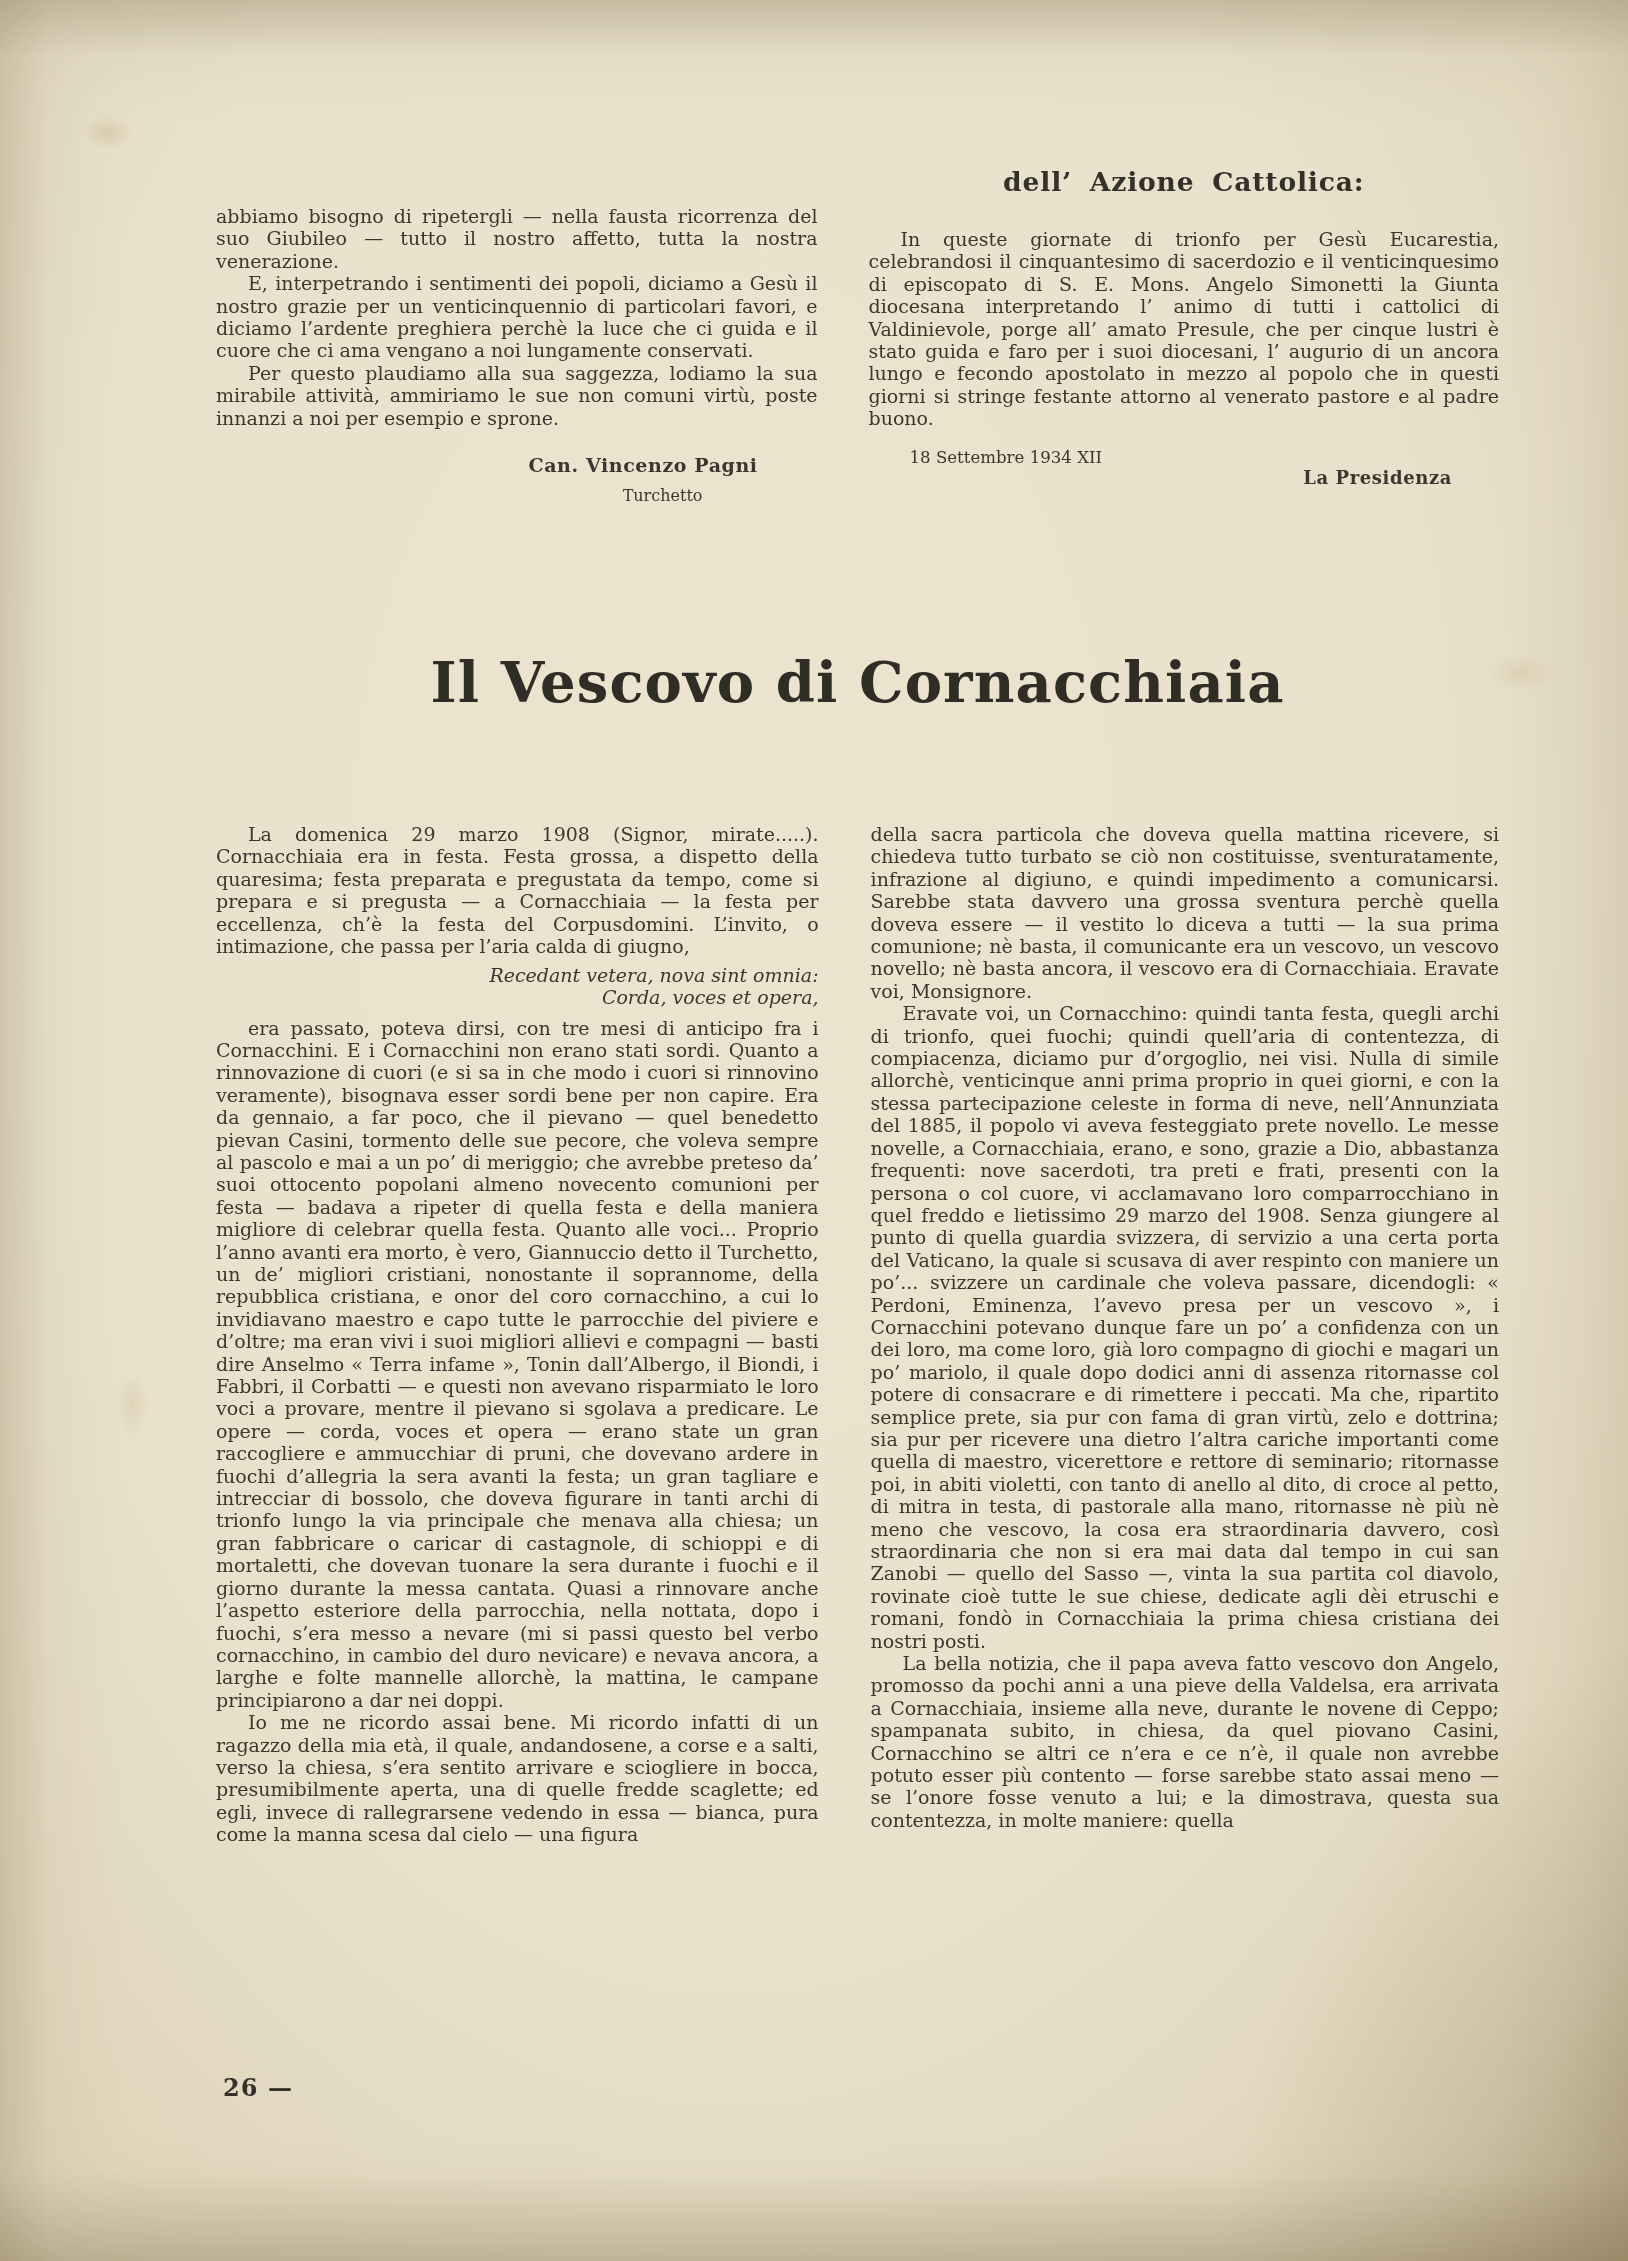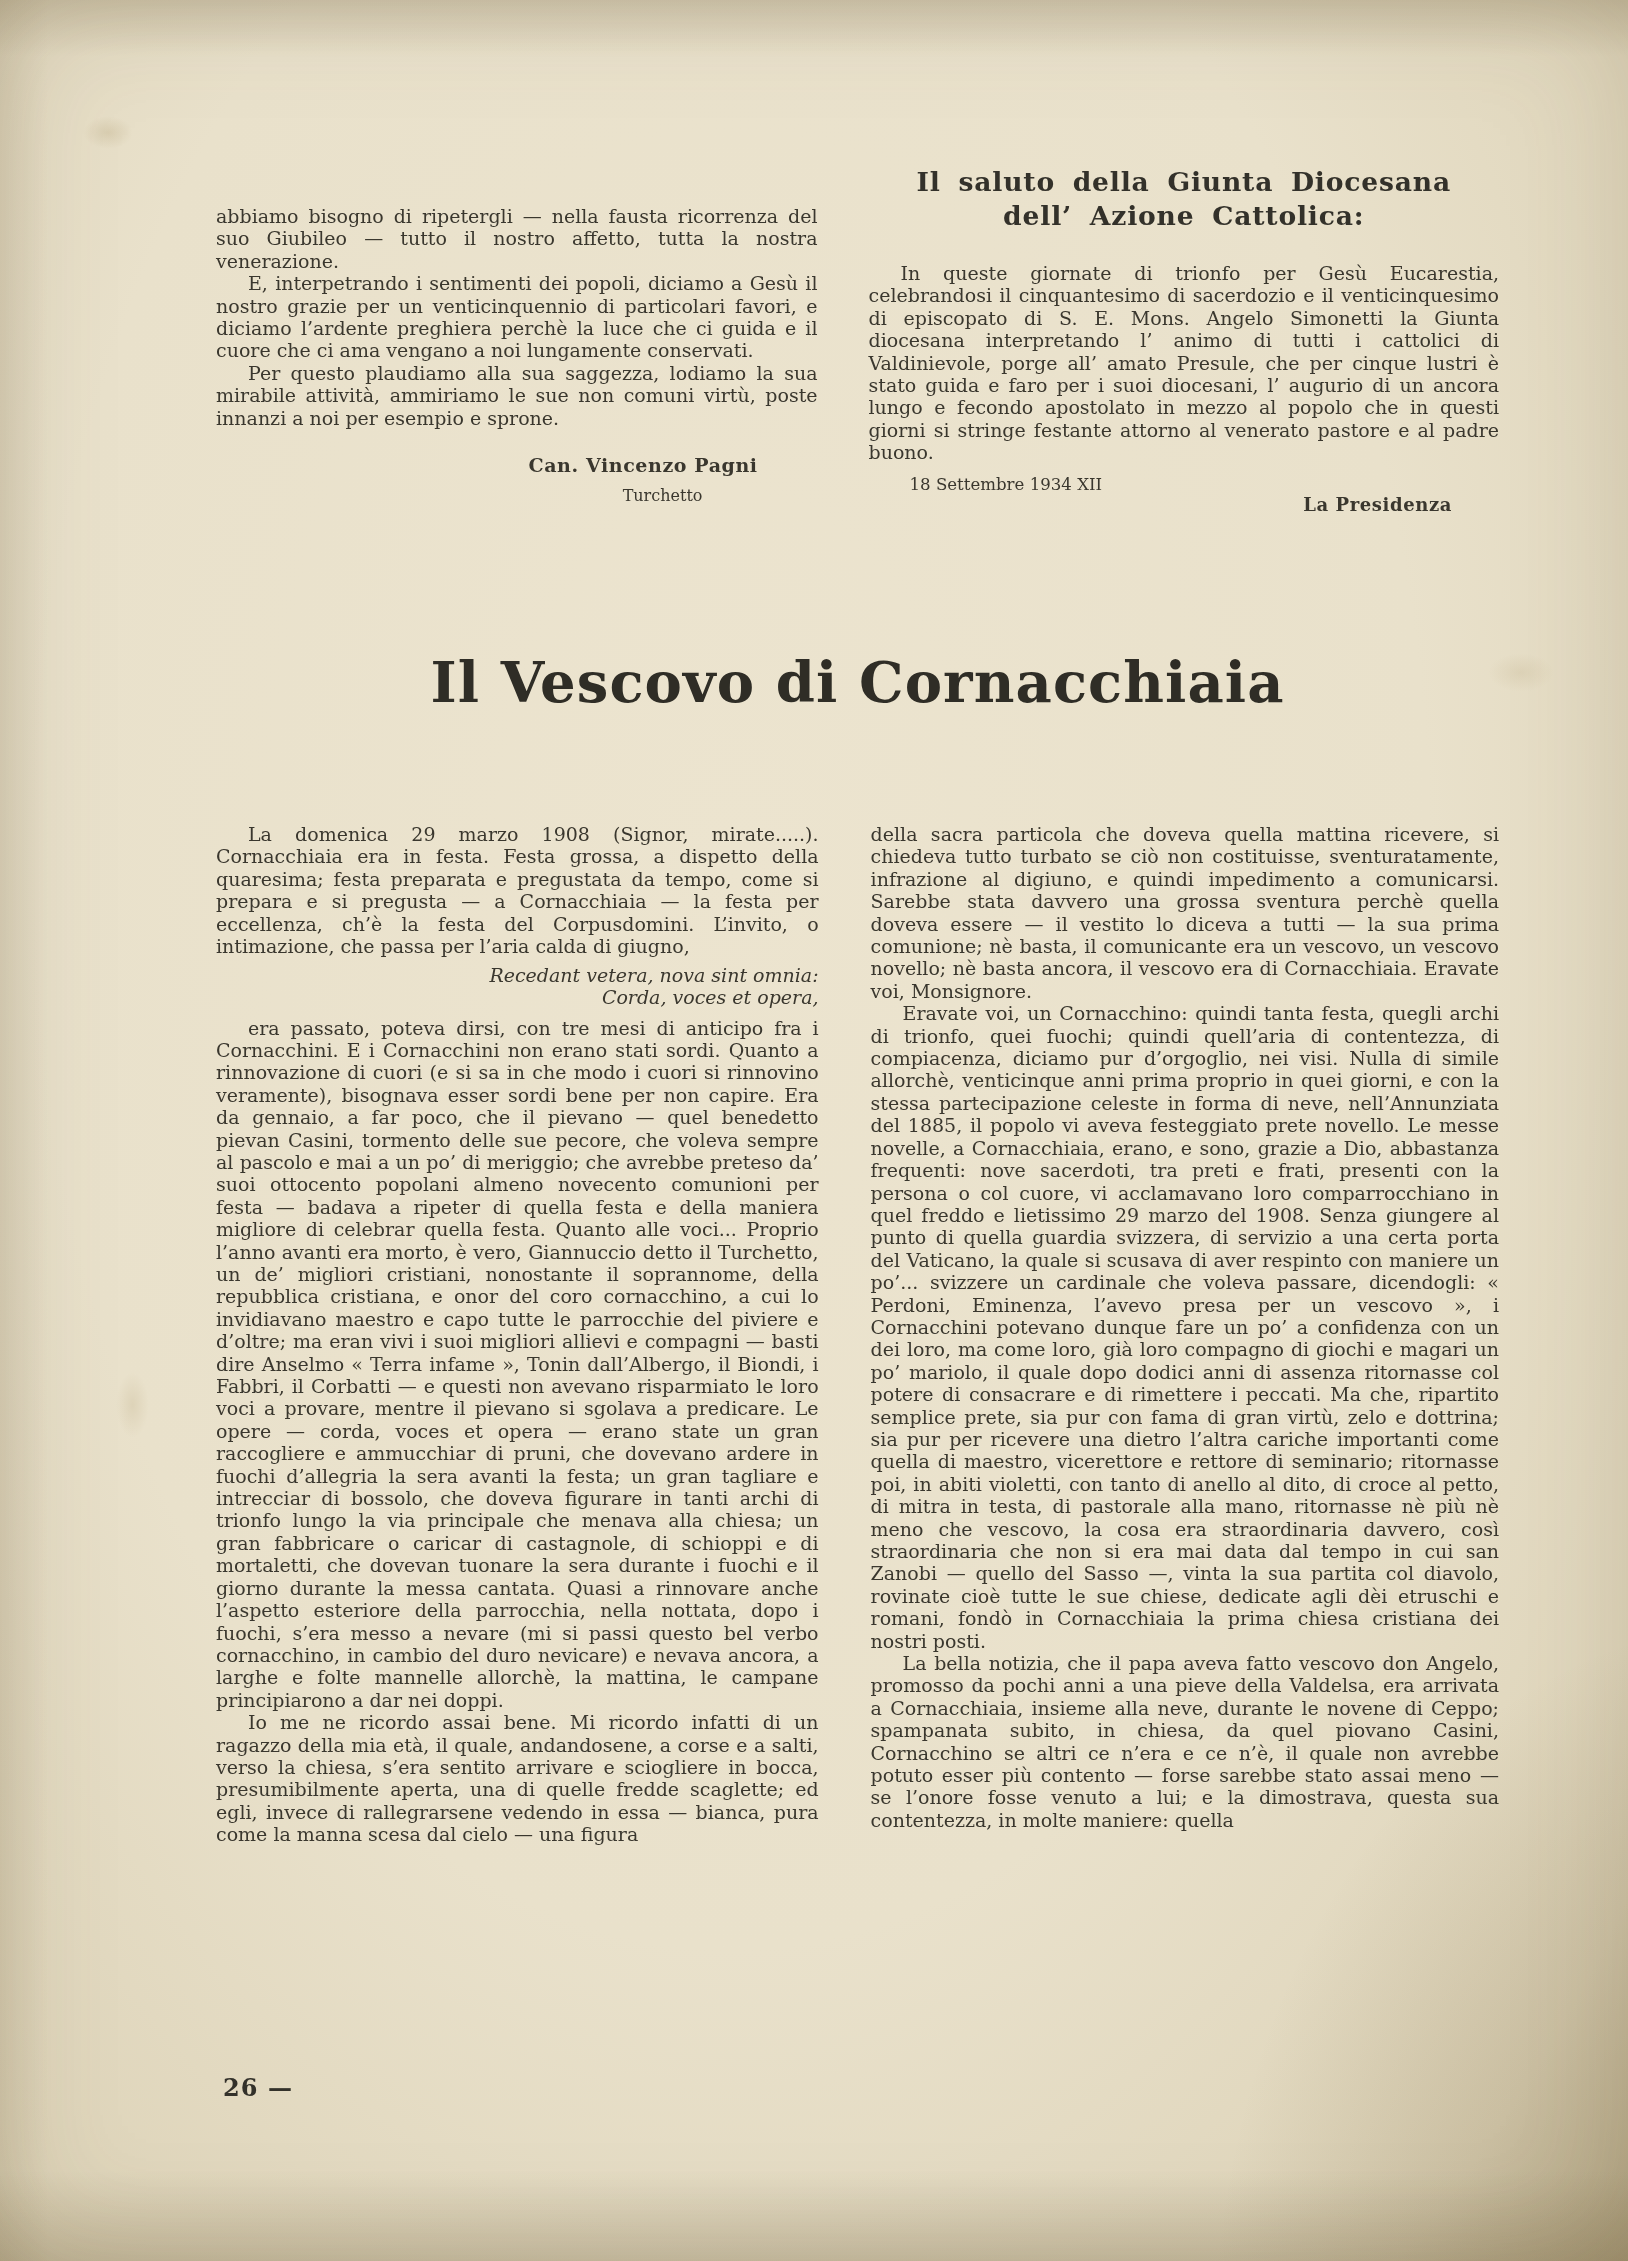--- a/index.html
+++ b/index.html
@@ -43,21 +43,21 @@
   .sig-block{ margin-top:25.4px; margin-left:42%; text-align:center; }
   .sig-name{ font-weight:700; font-size:19px; letter-spacing:0.6px; }
   .sig-role{ font-size:16px; margin-top:7.7px; padding-left:39px; }
 
   .giunta-heading{ text-align:center; font-weight:700; color:#33312a;
     font-size:26.6px; line-height:34px; letter-spacing:0.8px; word-spacing:7.7px;
     margin-bottom:29px; }
   .giunta-heading .hl{ display:block; }
 
   .date-row{ display:flex; justify-content:space-between; align-items:flex-start;
-    margin-top:11px; padding-left:41px; padding-right:47px; }
+    margin-top:18px; padding-left:41px; padding-right:47px; }
   .giunta-date{ font-size:16.6px; }
   .giunta-sig{ font-weight:700; font-size:18px; margin-top:19px; letter-spacing:0.6px; }
 
   .article-title{
     position:absolute; left:216px; top:652px; width:1283px;
     text-align:center; font-size:56px; font-weight:700; letter-spacing:1.1px;
     color:#2f2d26; line-height:1.1;
   }
 
   .article-cols{
@@ -91,21 +91,20 @@
       <p class="indent">E, interpetrando i sentimenti dei popoli, diciamo a Gesù il nostro grazie per un venticinquennio di particolari favori, e diciamo l’ardente preghiera perchè la luce che ci guida e il cuore che ci ama vengano a noi lungamente conservati.</p>
       <p class="indent">Per questo plaudiamo alla sua saggezza, lodiamo la sua mirabile attività, ammiriamo le sue non comuni virtù, poste innanzi a noi per esempio e sprone.</p>
       <div class="sig-block">
         <div class="sig-name">Can. Vincenzo Pagni</div>
         <div class="sig-role">Turchetto</div>
       </div>
     </div>
 
     <div class="top-right">
       <h2 class="giunta-heading">
-        <span class="hl">Il saluto della Giunta Diocesana</span>
         <span class="hl">dell’ Azione Cattolica:</span>
       </h2>
       <p class="body-text indent">In queste giornate di trionfo per Gesù Eucarestia, celebrandosi il cinquantesimo di sacerdozio e il venticinquesimo di episcopato di S. E. Mons. Angelo Simonetti la Giunta diocesana interpretando l’ animo di tutti i cattolici di Valdinievole, porge all’ amato Presule, che per cinque lustri è stato guida e faro per i suoi diocesani, l’ augurio di un ancora lungo e fecondo apostolato in mezzo al popolo che in questi giorni si stringe festante attorno al venerato pastore e al padre buono.</p>
       <div class="date-row">
         <span class="giunta-date">18 Settembre 1934 XII</span>
         <span class="giunta-sig">La Presidenza</span>
       </div>
     </div>
 
   </section>

